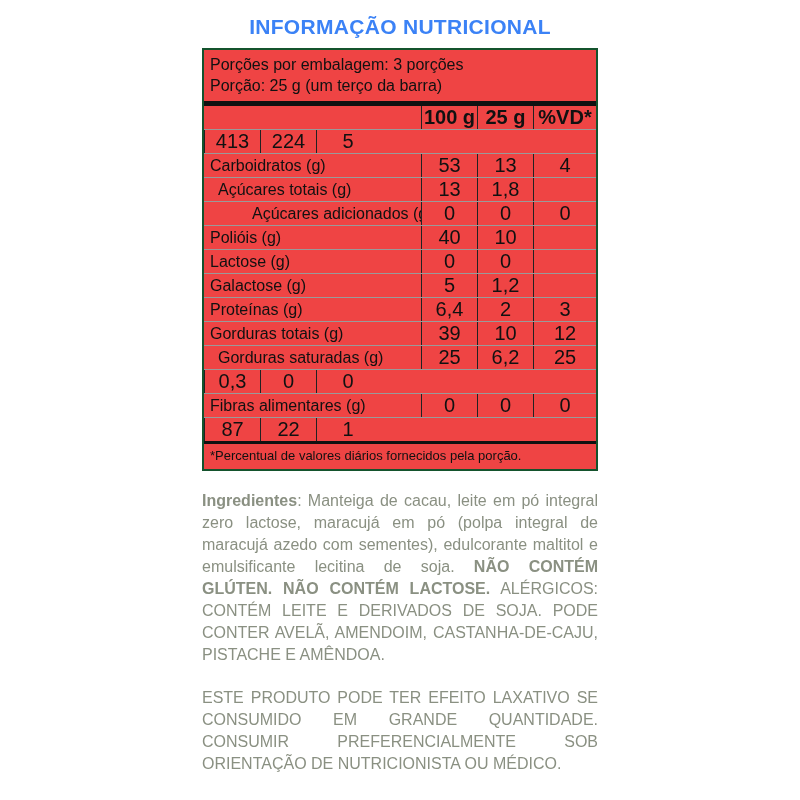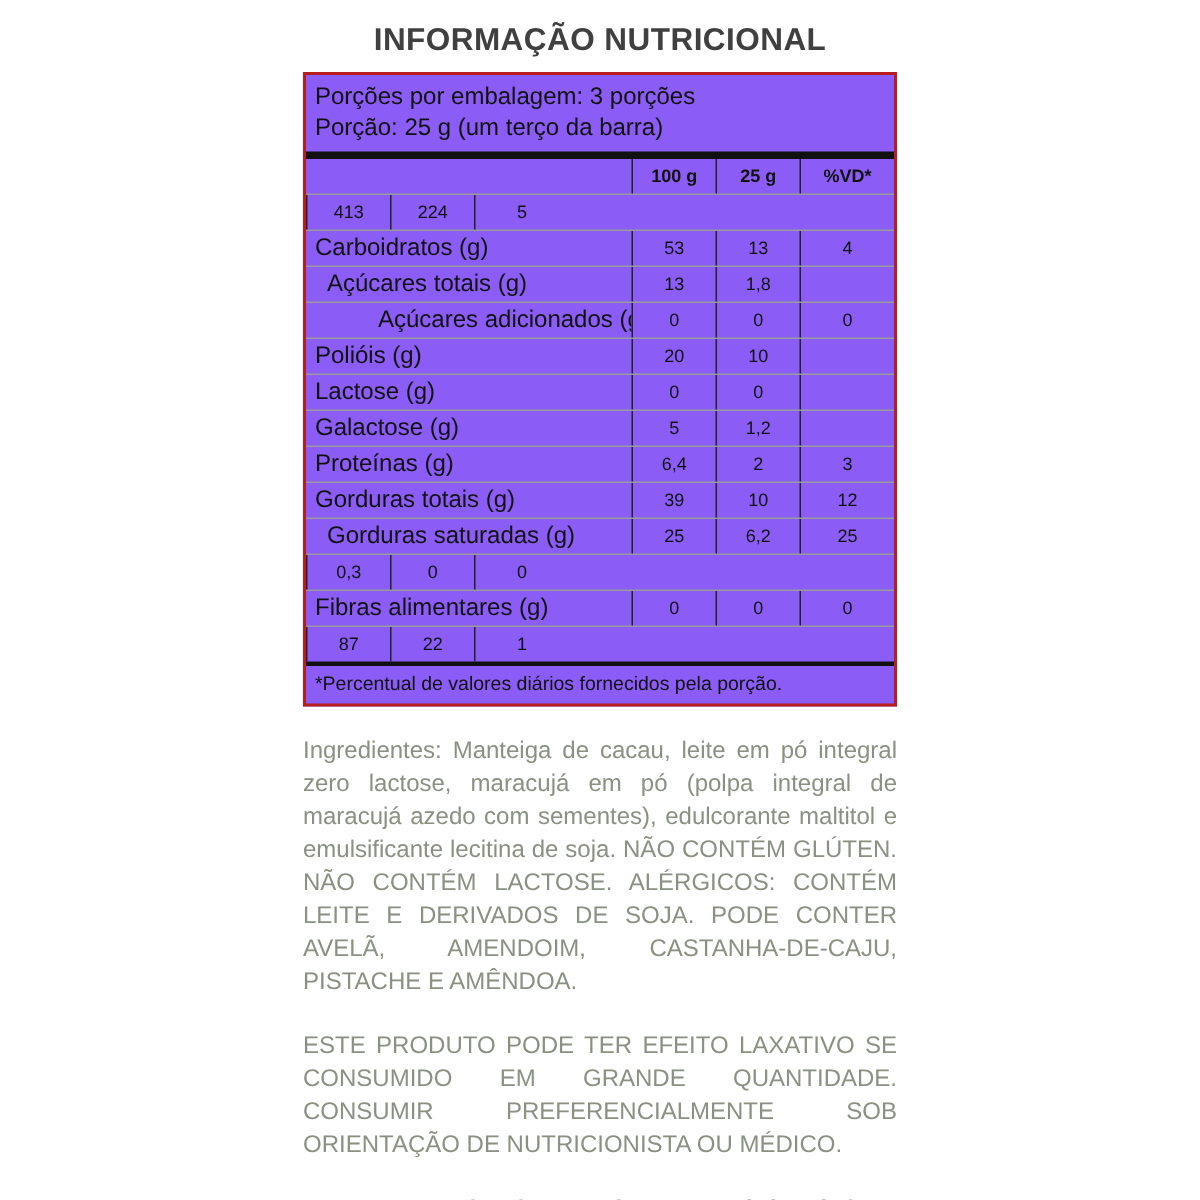--- a/index.html
+++ b/index.html
@@ -16,26 +16,26 @@
   }
   .content {
     width: 396px;
     margin: 0 auto;
   }
   .title {
     text-align: center;
     font-weight: bold;
     font-size: 21px;
     letter-spacing: 0.3px;
-    color: #404040;
+    color: #3b82f6;
     margin: 15px 0 9px 0;
   }
   .nutri-table {
-    border: 2px solid #b91c1c;
-    background: #8b5cf6;
+    border: 2px solid #14532d;
+    background: #ef4444;
   }
   .servings {
     padding: 4px 6px 5px 6px;
     border-bottom: 5px solid #111111;
     font-size: 16px;
     line-height: 21px;
   }
   .trow {
     display: flex;
     align-items: stretch;
@@ -54,21 +54,21 @@
     white-space: nowrap;
     overflow: hidden;
   }
   .cell-label.indent1 { padding-left: 14px; }
   .cell-label.indent2 { padding-left: 24px; margin-left: 24px; }
   .cell-val {
     width: 55px;
     flex: none;
     border-left: 1.5px solid #222222;
     text-align: center;
-    font-size: 12px;
+    font-size: 20px;
     line-height: 21px;
     padding: 1px 0;
   }
   .cell-vd {
     width: 62px;
   }
   .footnote {
     border-top: 3px solid #111111;
     font-size: 13px;
     line-height: 16px;
@@ -82,21 +82,21 @@
   }
   .paras p {
     margin: 0 0 21px 0;
     text-align: justify;
   }
   .paras p.storage {
     font-weight: bold;
     text-align: left;
     margin-bottom: 0;
   }
-  .b { font-weight: normal; }
+  .b { font-weight: bold; }
 </style>
 </head>
 <body>
 
 <div class="content">
 
   <div class="title">INFORMAÇÃO NUTRICIONAL</div>
 
   <div class="nutri-table">
 
@@ -131,21 +131,21 @@
           <div class="cell-val cell-vd"></div>
         </div>
         <div class="trow data-row">
           <div class="cell-label indent2">Açúcares adicionados (g)</div>
           <div class="cell-val">0</div>
           <div class="cell-val">0</div>
           <div class="cell-val cell-vd">0</div>
         </div>
         <div class="trow data-row">
           <div class="cell-label indent0">Polióis (g)</div>
-          <div class="cell-val">20</div>
+          <div class="cell-val">40</div>
           <div class="cell-val">10</div>
           <div class="cell-val cell-vd"></div>
         </div>
         <div class="trow data-row">
           <div class="cell-label indent0">Lactose (g)</div>
           <div class="cell-val">0</div>
           <div class="cell-val">0</div>
           <div class="cell-val cell-vd"></div>
         </div>
         <div class="trow data-row">

